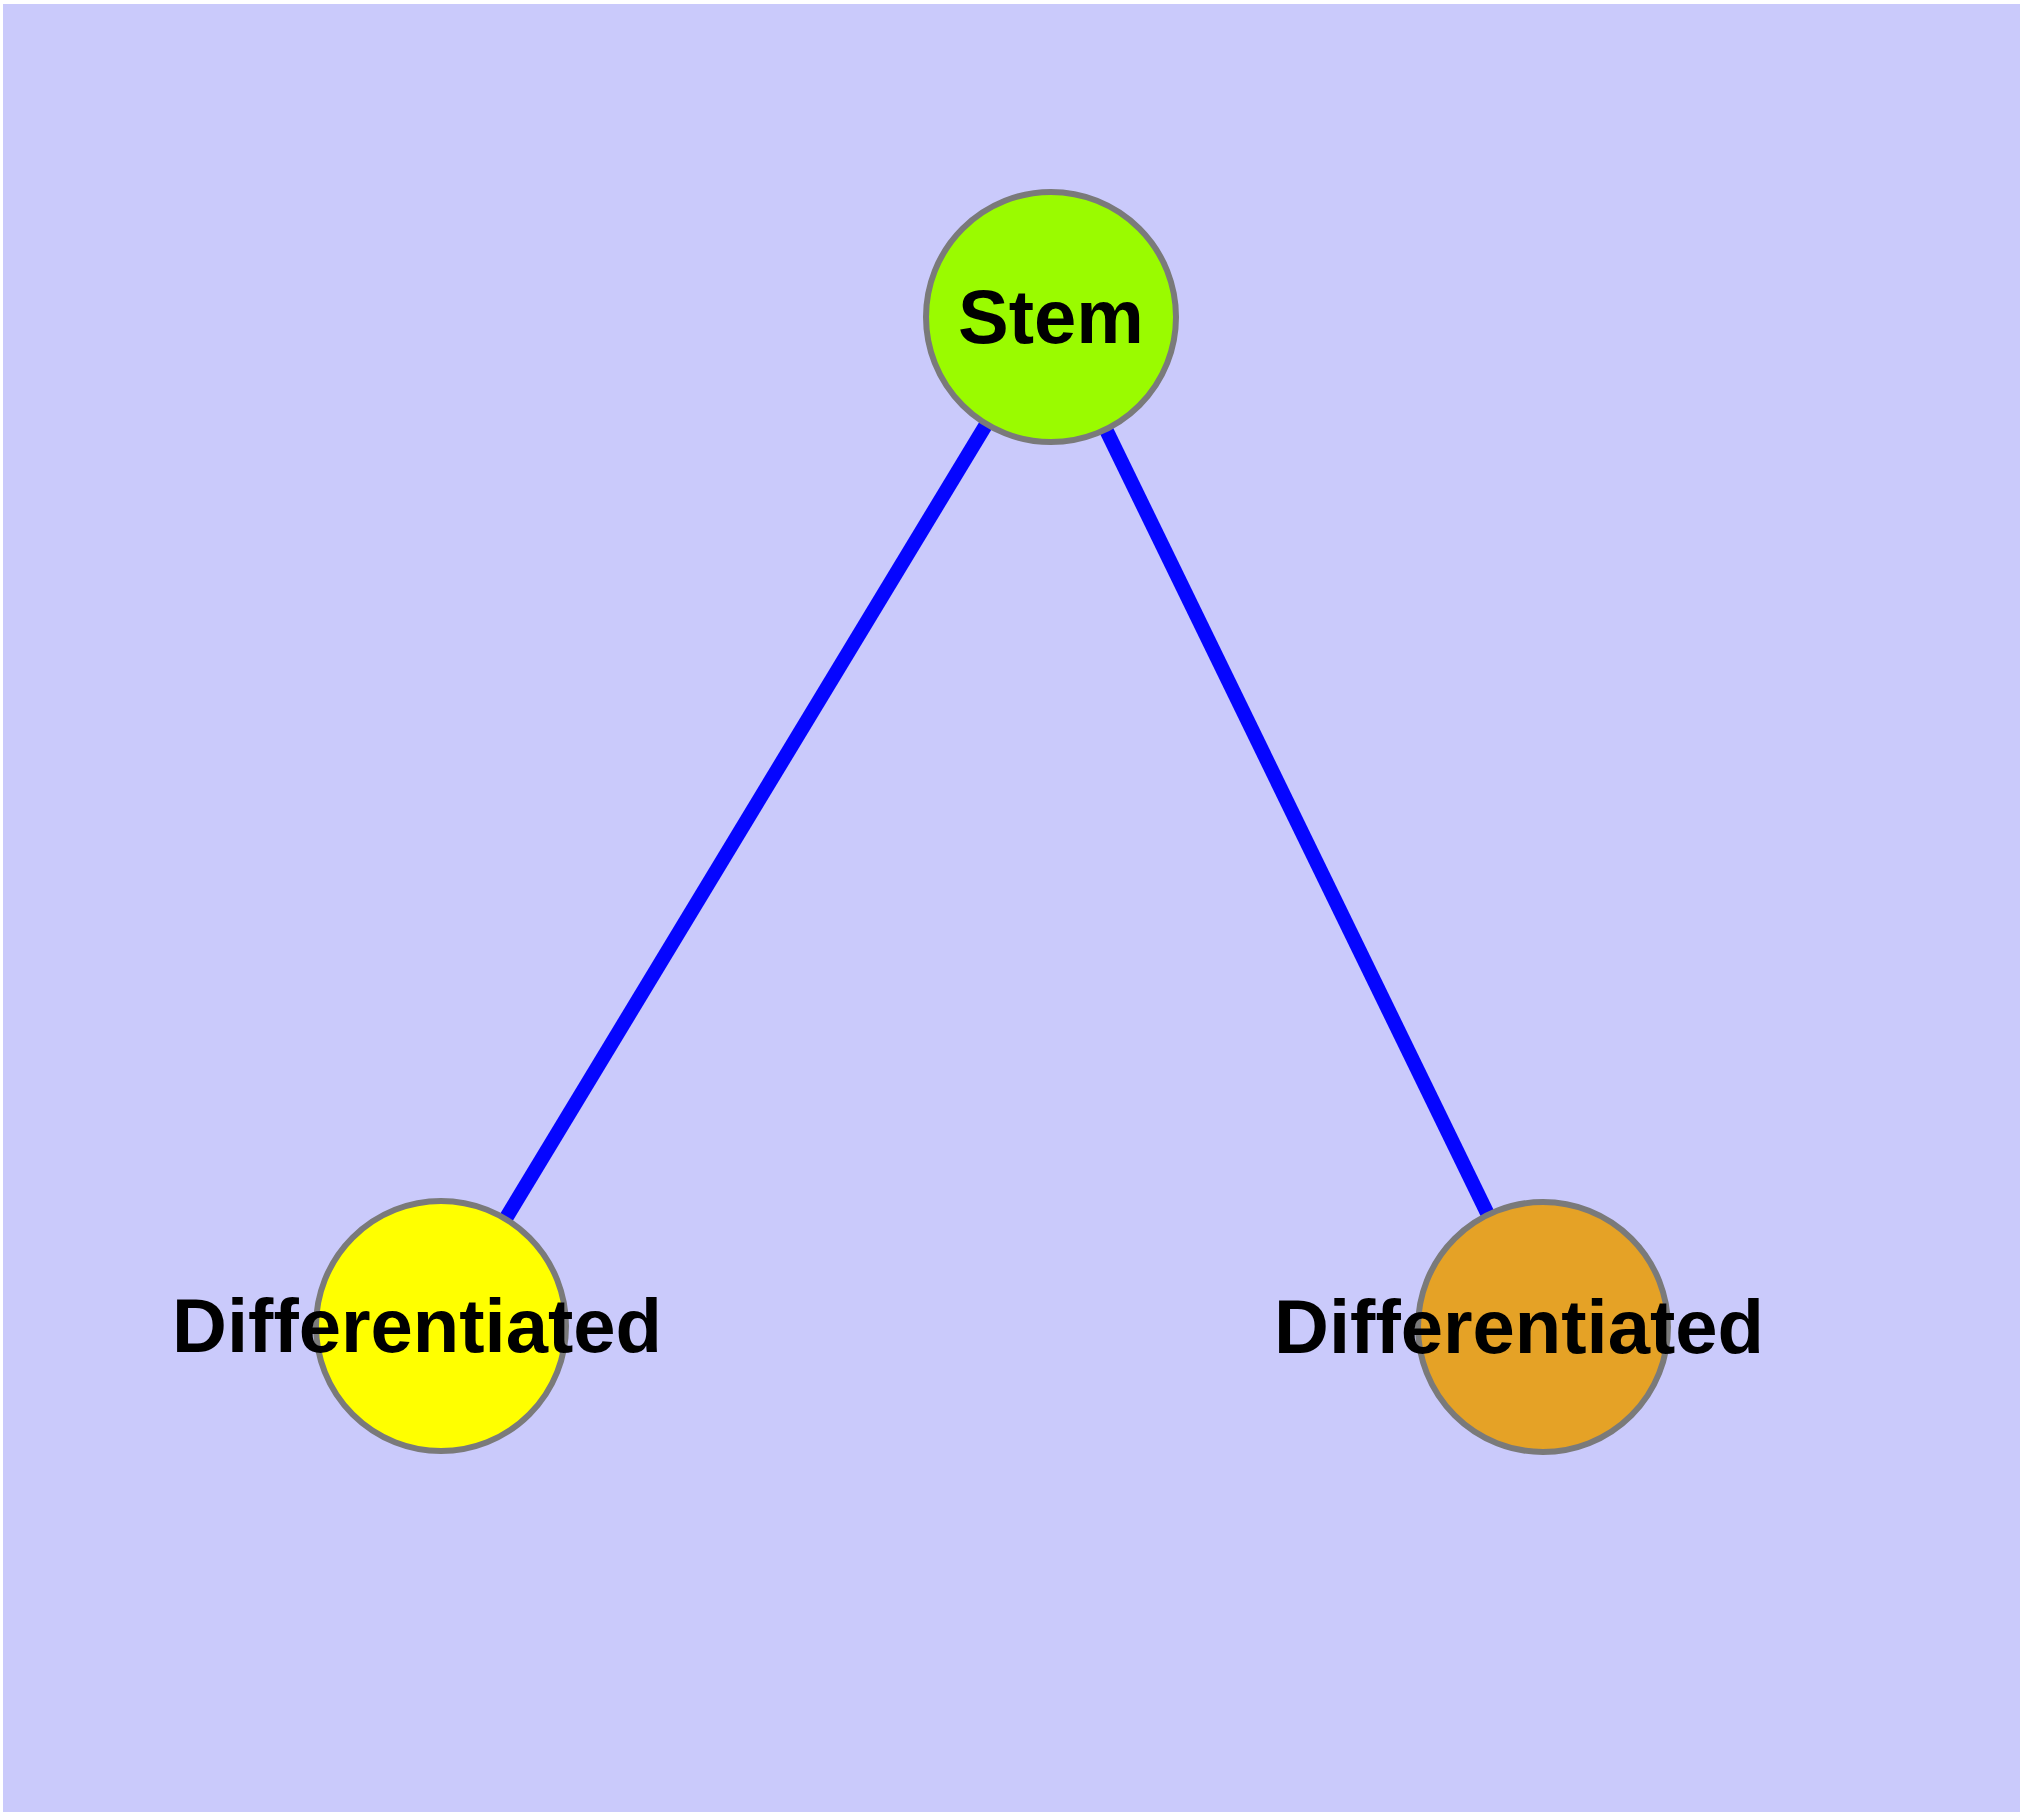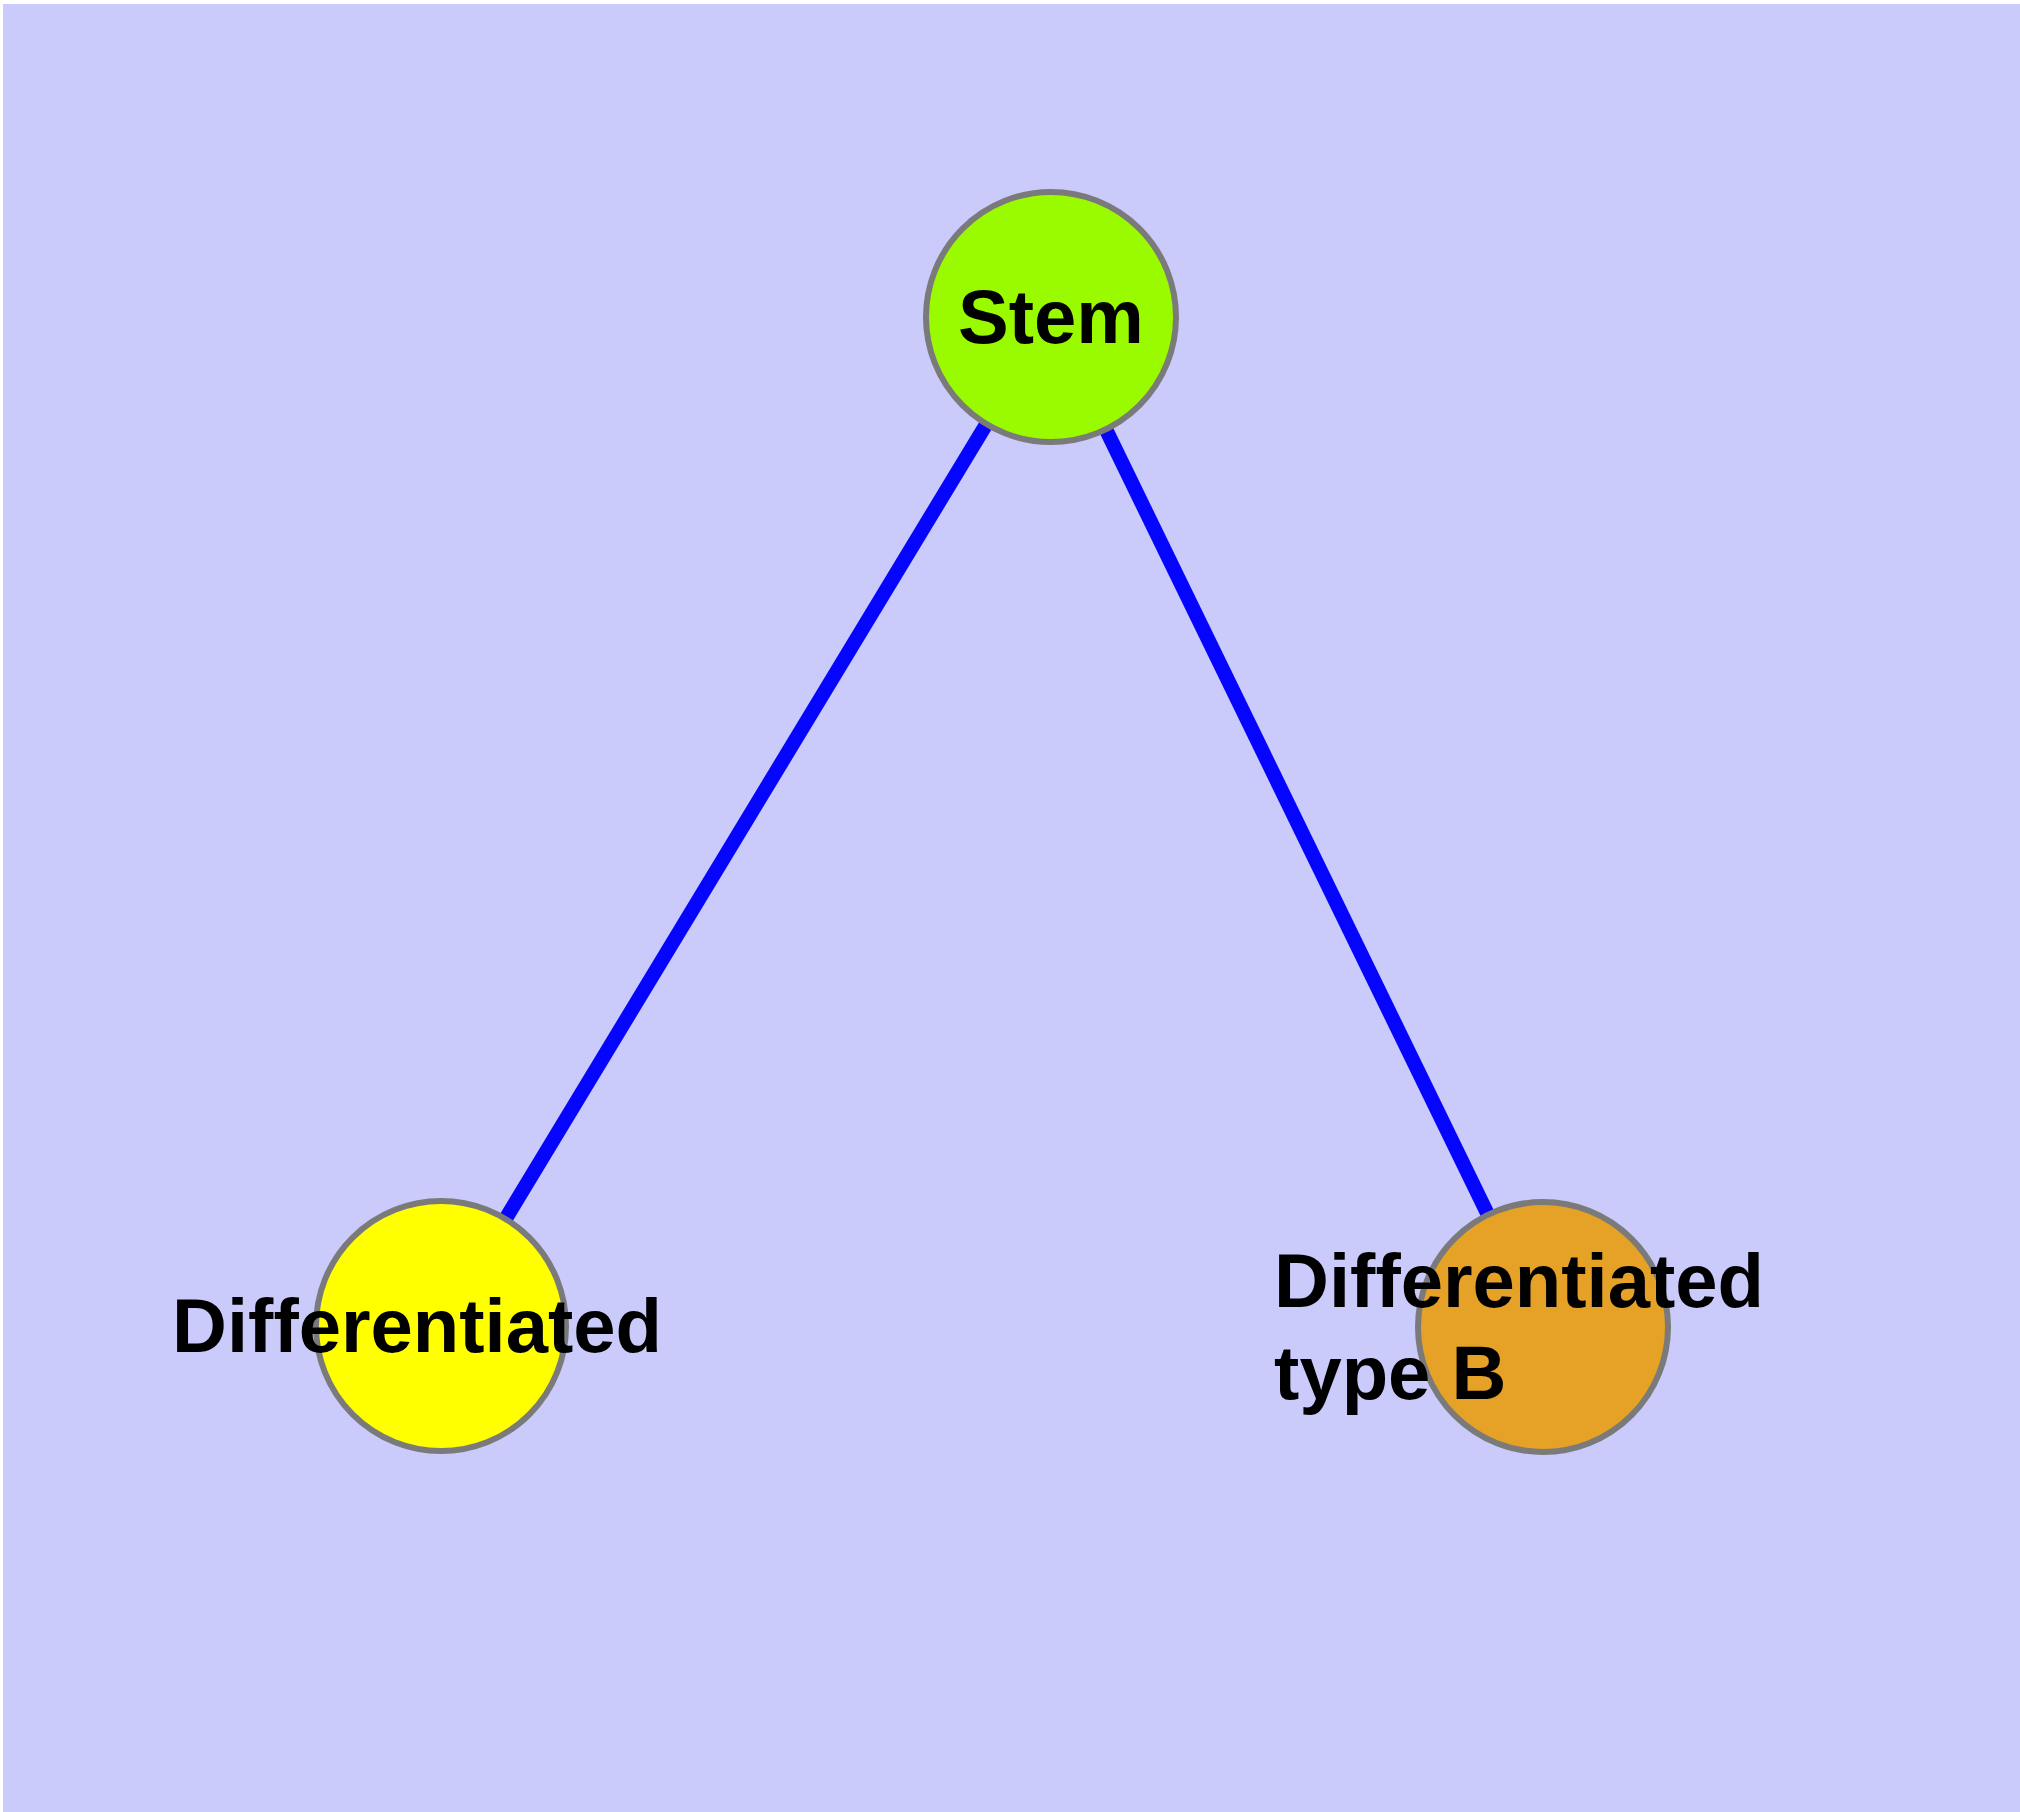--- a/index.html
+++ b/index.html
@@ -29,21 +29,21 @@
     border: 6px solid #7a7a7a;
     box-sizing: border-box;
   }
   .node-label {
     position: absolute;
     transform: translate(-50%, -50%);
     color: #000000;
     font-weight: bold;
     font-size: 76px;
     line-height: 1.21;
-    text-align: left;
+    text-align: right;
     white-space: nowrap;
     width: max-content;
   }
   .node-label.two-line {
     transform: translate(calc(-50% - 24px), -50%);
   }
   .node-label .line { display: block; }
 </style>
 </head>
 <body style="background: rgb(255, 255, 255);">
@@ -60,15 +60,14 @@
 <div class="node" style="left: 1415px; top: 1199px; width: 256px; height: 256px; background: rgb(229, 162, 38); border-color: rgb(122, 122, 122);"></div>
 
 <div class="node-label" style="left: 1051px; top: 317px; color: rgb(0, 0, 0);">
   <span class="line">Stem</span>
 </div>
 <div class="node-label two-line" style="left: 441px; top: 1326px; color: rgb(0, 0, 0);">
   <span class="line">Differentiated</span>
 </div>
 <div class="node-label two-line" style="left: 1543px; top: 1327px; color: rgb(0, 0, 0);">
   <span class="line">Differentiated</span>
-  <span class="line">type B</span>
 </div>
 
 
 </body></html>

